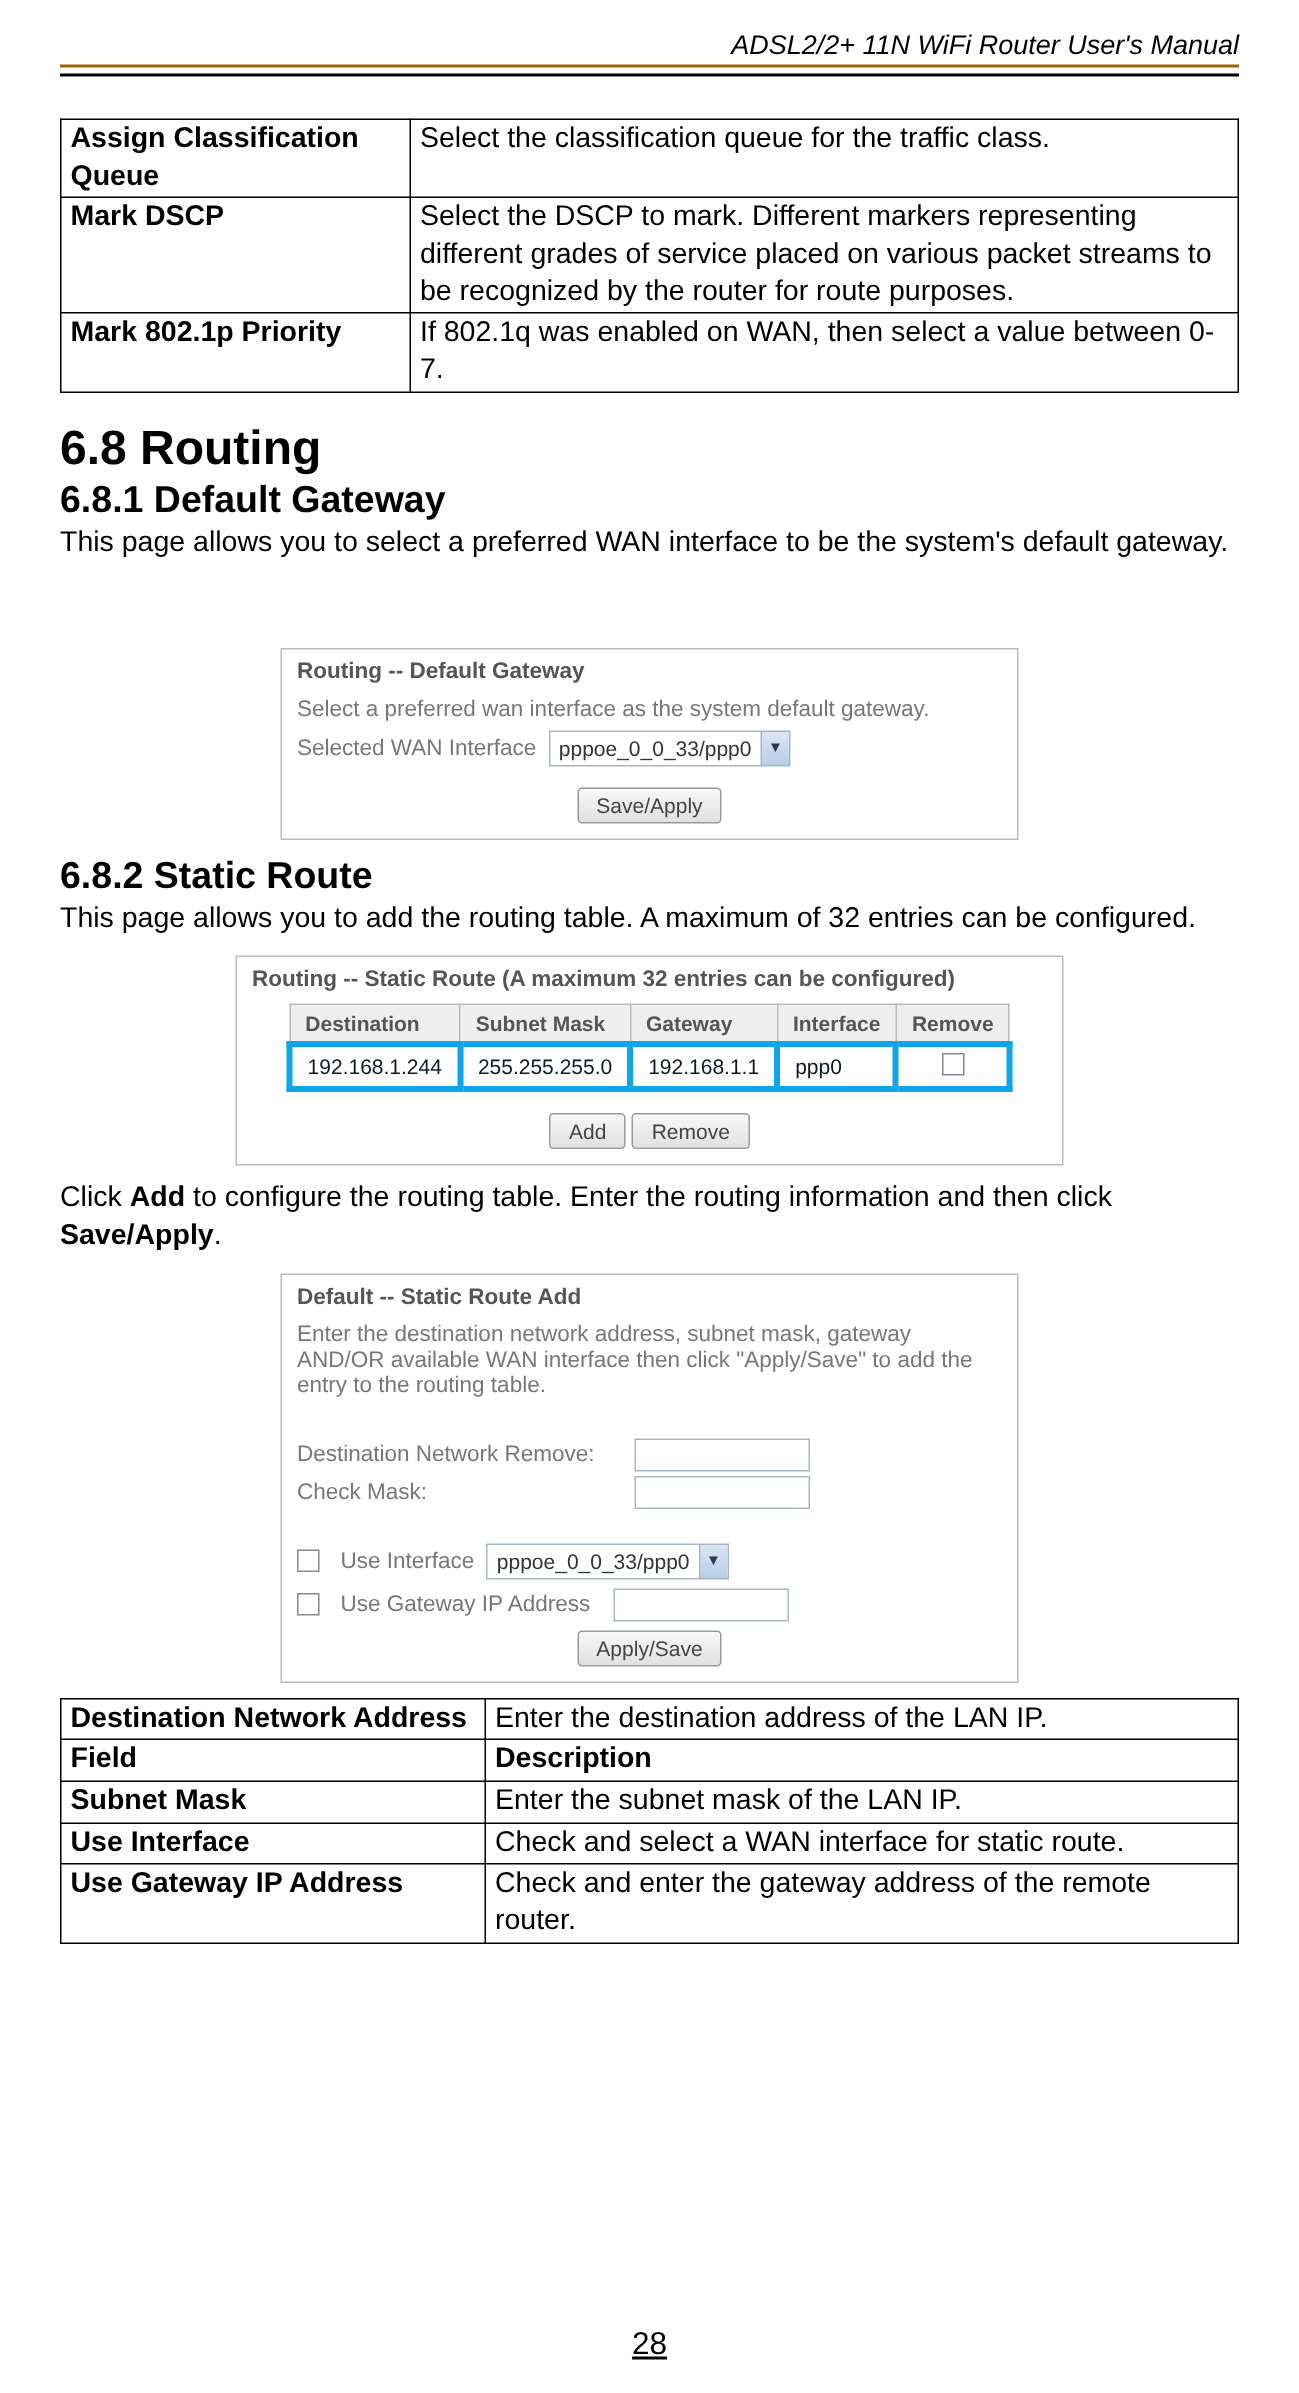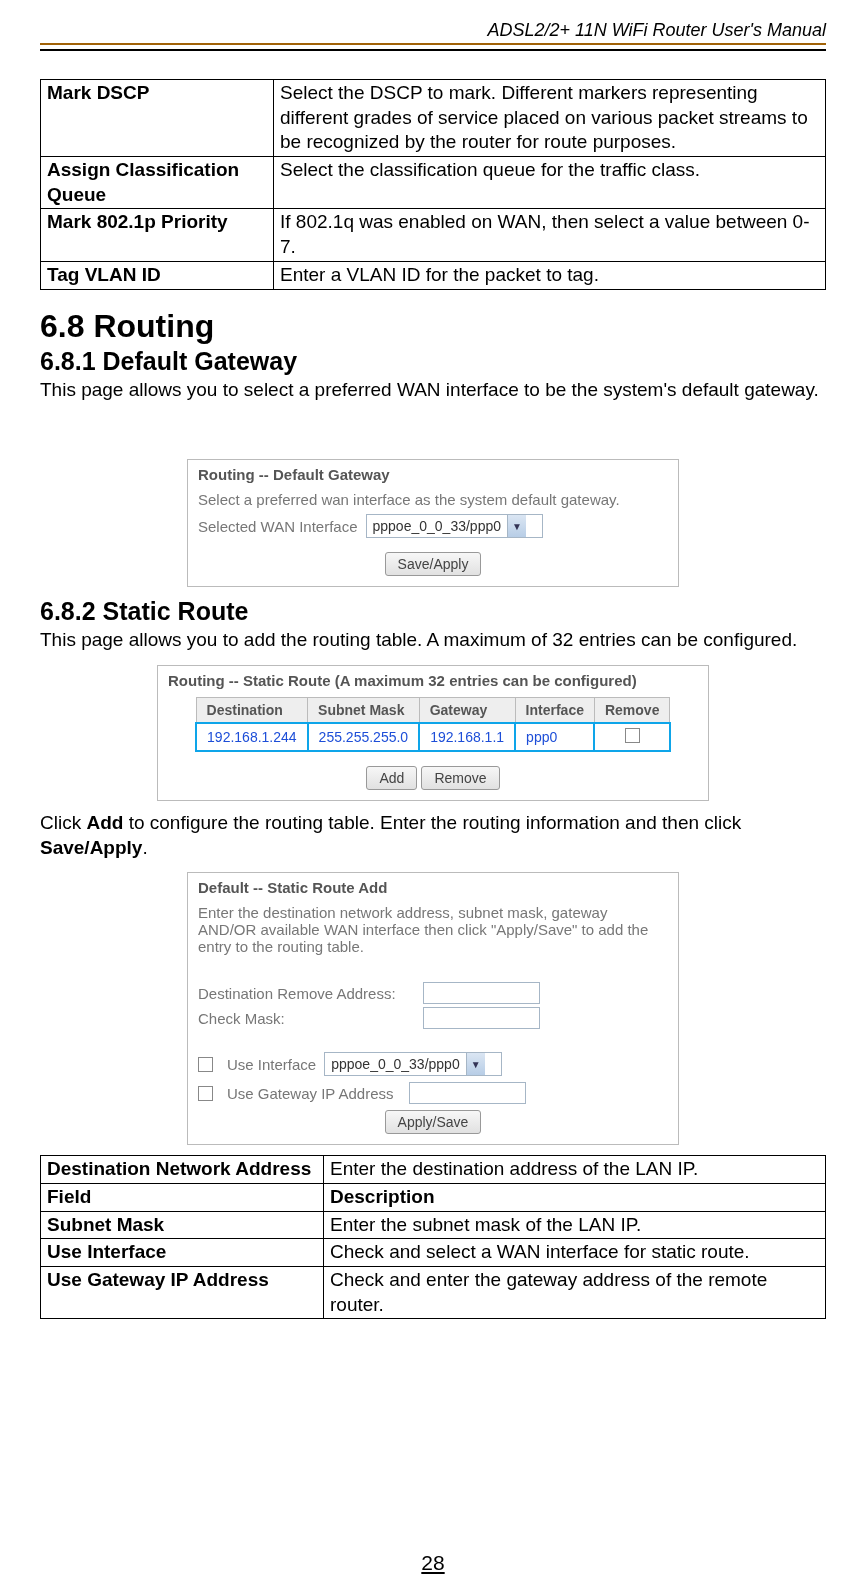--- a/index.html
+++ b/index.html
@@ -92,21 +92,21 @@
     }
     .panel-row .lbl {
       color: #777;
     }
     .sel {
       display: inline-flex;
       align-items: center;
       border: 1px solid #a6b6c6;
       background: #fff;
       height: 22px;
-      padding: 0 16px 0 6px;
+      padding: 0 0 0 6px;
       color: #333;
       font-size: 14px;
     }
     .sel-arrow {
       display: inline-flex;
       align-items: center;
       justify-content: center;
       width: 18px;
       height: 22px;
       margin-left: 6px;
@@ -135,23 +135,23 @@
       font-size: 14px;
     }
     .rt-table th {
       border: 1px solid #bbb;
       background: #eee;
       padding: 4px 10px;
       color: #555;
       font-weight: bold;
     }
     .rt-table td {
-      border: 2px solid #0ea5e9;
+      border: 4px solid #0ea5e9;
       padding: 4px 10px;
-      color: #1d4ed8;
+      color: #0f172a;
       text-align: left;
     }
     .rt-table td.center { text-align: center; }
     .chk {
       display: inline-block;
       width: 13px;
       height: 13px;
       border: 1px solid #888;
       background: #fff;
     }
@@ -192,34 +192,30 @@
 </head>
 <body>
 
 <div class="page">
   <div class="doc-header">ADSL2/2+ 11N WiFi Router User's Manual</div>
   <div class="doc-header-line"></div>
 
   <table class="desc">
     <tbody>
         <tr>
+      <td class="label">Assign Classification Queue</td>
+      <td>Select the classification queue for the traffic class.</td>
+    </tr>
+    <tr>
       <td class="label">Mark DSCP</td>
       <td>Select the DSCP to mark. Different markers representing different grades of service placed on various packet streams to be recognized by the router for route purposes.</td>
     </tr>
     <tr>
-      <td class="label">Assign Classification Queue</td>
-      <td>Select the classification queue for the traffic class.</td>
-    </tr>
-    <tr>
       <td class="label">Mark 802.1p Priority</td>
       <td>If 802.1q was enabled on WAN, then select a value between 0-7.</td>
-    </tr>
-    <tr>
-      <td class="label">Tag VLAN ID</td>
-      <td>Enter a VLAN ID for the packet to tag.</td>
     </tr>
   </tbody>
     </table>
 
   <h2 class="sec">6.8   Routing</h2>
   <h3 class="subsec">6.8.1 Default Gateway</h3>
   <p class="body">This page allows you to select a preferred WAN interface to be the system's default gateway.</p>
 
   <div class="panel-wrap">
     <div class="panel" style="width:470px;margin-top:45px;">
@@ -272,21 +268,21 @@
   <p class="body">
     <span>Click </span><b>Add</b><span> to configure the routing table. Enter the routing information and then click </span><b>Save/Apply</b><span>.</span>
   </p>
 
   <div class="panel-wrap">
     <div class="panel" style="width:470px;">
       <div class="panel-title">Default -- Static Route Add</div>
       <div class="panel-text">Enter the destination network address, subnet mask, gateway AND/OR available WAN interface then click "Apply/Save" to add the entry to the routing table.</div>
       <div style="height:18px;"></div>
       <div class="form-row">
-        <span class="flabel">Destination Remove Address:</span>
+        <span class="flabel">Destination Network Remove:</span>
         <span class="txtin"></span>
       </div>
       <div class="form-row">
         <span class="flabel">Check Mask:</span>
         <span class="txtin"></span>
       </div>
       <div style="height:14px;"></div>
       <div class="panel-row">
         <span class="chkbox"></span>
         <span class="lbl">Use Interface</span>

